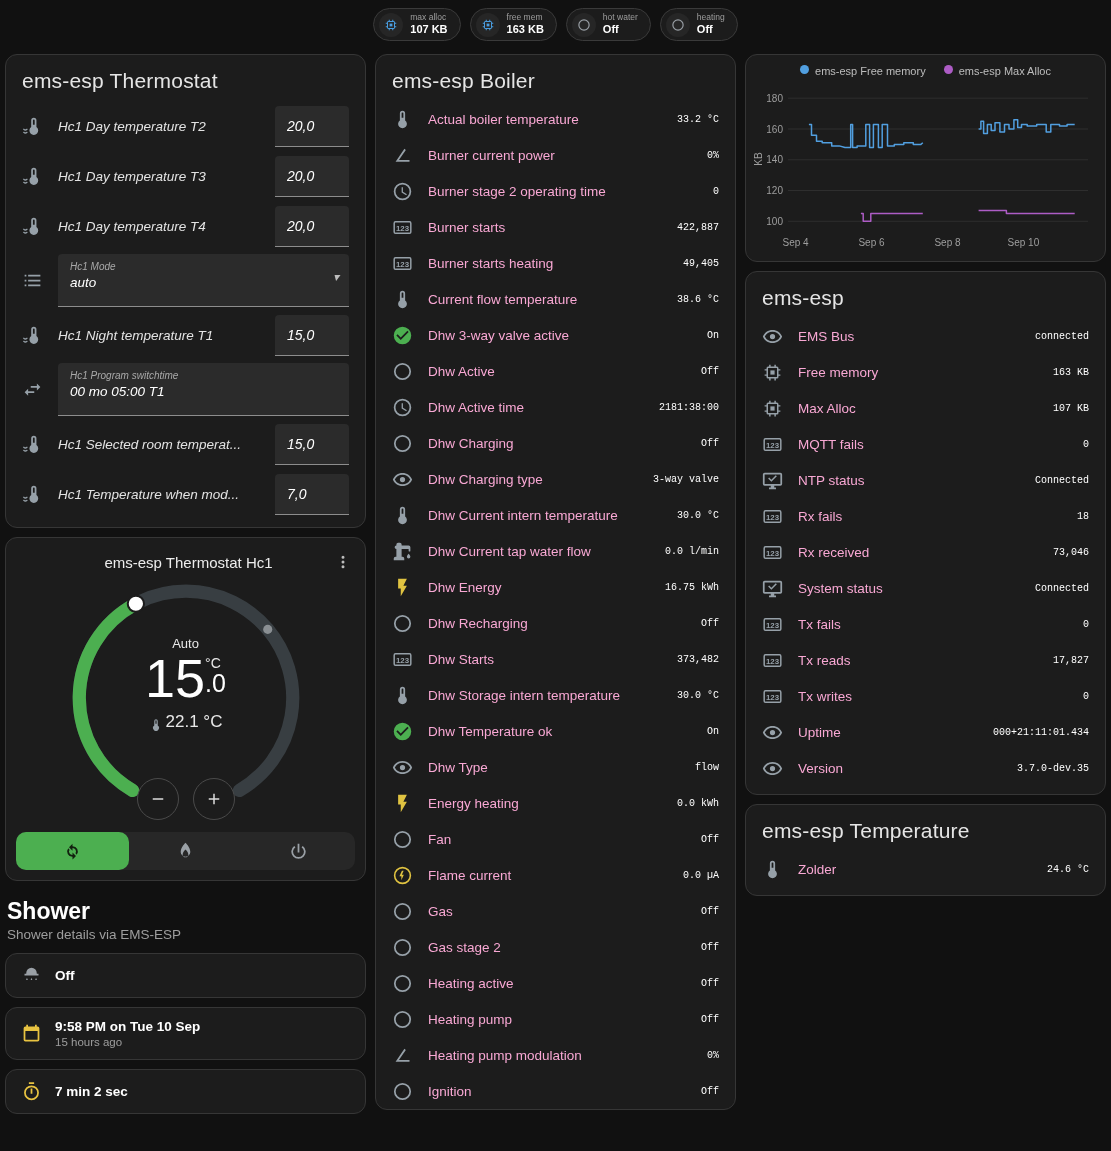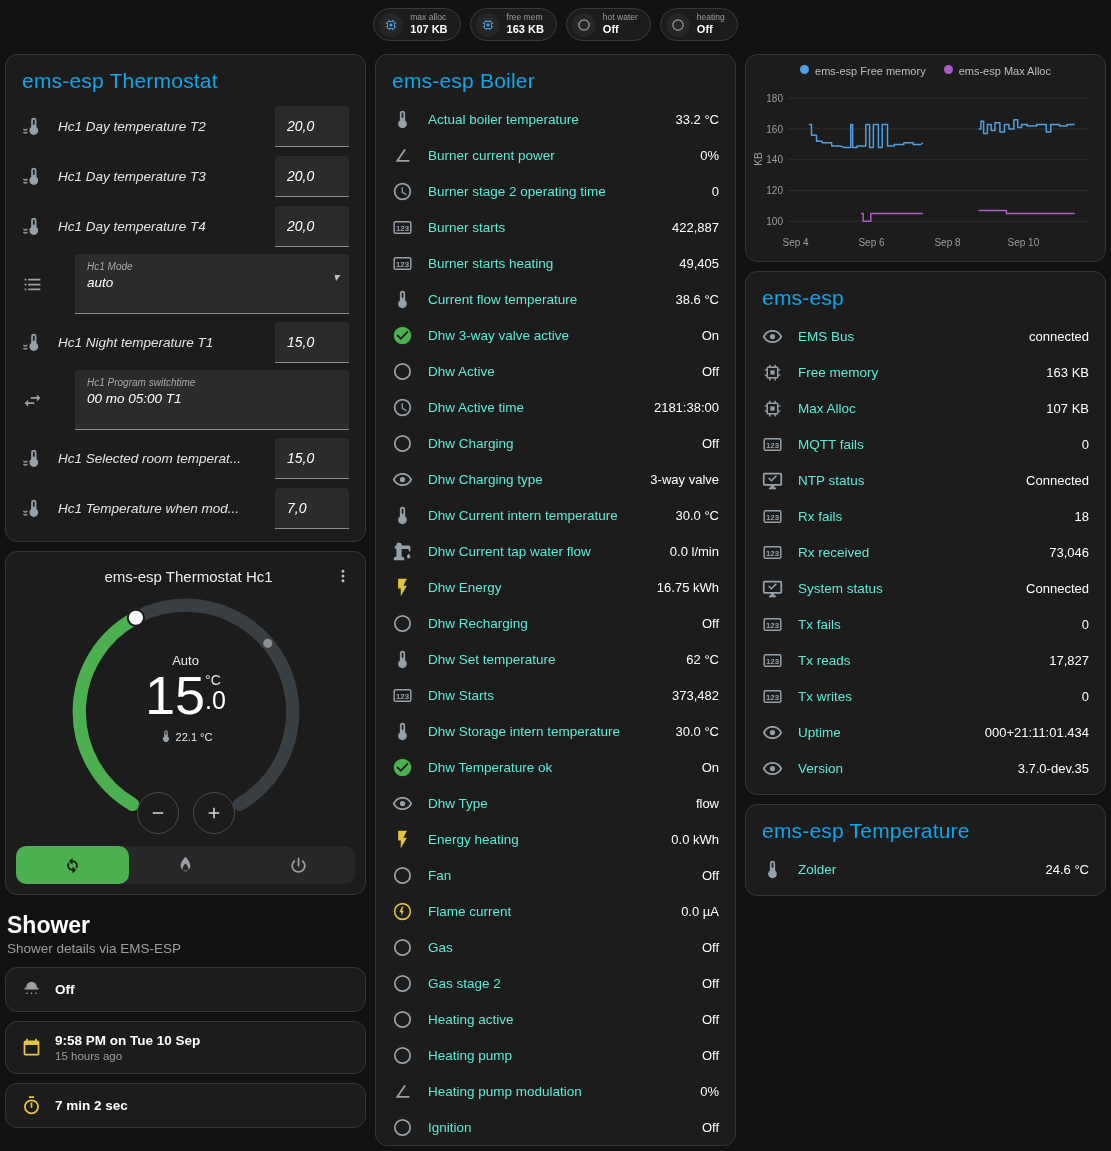--- a/index.html
+++ b/index.html
@@ -20,52 +20,52 @@
   .badge .icon svg{ width:14px; height:14px; }
   .badge-iconwrap{ width:24px; height:24px; border-radius:50%; background:#262626; display:flex; align-items:center; justify-content:center; }
   .badge-texts{ display:flex; flex-direction:column; line-height:1.15; }
   .badge-label{ font-size:8.5px; color:#9e9e9e; }
   .badge-value{ font-size:11px; font-weight:bold; color:#fff; }
 
   
   .columns{ display:flex; gap:9px; padding:13px 5px 0 5px; align-items:flex-start; }
   .col{ flex:1 1 0; min-width:0; display:flex; flex-direction:column; gap:9px; }
   .card{ background:#1c1c1c; border:1px solid #363636; border-radius:12px; overflow:hidden; }
-  .card-title{ font-size:21px; color:#0ea5e9; padding:14px 16px 8px; letter-spacing:.2px; }
+  .card-title{ font-size:21px; color:#e5e5e5; padding:14px 16px 8px; letter-spacing:.2px; }
 
   
   .erow{ display:flex; align-items:center; height:36px; padding:0 16px; }
-  .elabel{ margin-left:15px; font-size:13.5px; color:#5eead4; flex:1; white-space:nowrap; overflow:hidden; text-overflow:ellipsis; }
-  .evalue{ font-size:13px; color:#fff; margin-left:8px; white-space:nowrap; }
+  .elabel{ margin-left:15px; font-size:13.5px; color:#f9a8d4; flex:1; white-space:nowrap; overflow:hidden; text-overflow:ellipsis; }
+  .evalue{ font-size:10px; color:#fff; margin-left:8px; white-space:nowrap;font-family:Liberation Mono, monospace; }
   .rows-pad-bottom{ padding-bottom:8px; }
 
   
   .trow{ display:flex; align-items:center; padding:3px 16px; min-height:50px;font-style:italic; }
   .tlabel{ margin-left:15px; font-size:13.5px; color:#e3e3e3; flex:1; white-space:nowrap; overflow:hidden; }
   .tinput{ width:74px; height:41px; margin-left:auto; background:#2b2b2b; border-bottom:1px solid #8d8d8d; border-radius:4px 4px 0 0; display:flex; align-items:center; padding-left:12px; font-size:14px; color:#fff; }
-  .tselect{ flex:1; margin-left:32px; height:60px; background:#2b2b2b; border-bottom:1px solid #8d8d8d; border-radius:4px 4px 0 0; position:relative; padding:7px 30px 0 12px; }
+  .tselect{ flex:1; margin-left:15px; height:53px; background:#2b2b2b; border-bottom:1px solid #8d8d8d; border-radius:4px 4px 0 0; position:relative; padding:7px 30px 0 12px; }
   .slabel{ font-size:10px; color:#a9a9a9; }
   .svalue{ font-size:13.5px; color:#fff; margin-top:3px; }
   .caret{ position:absolute; right:10px; top:16px; color:#bdbdbd; font-size:12px; }
 
   
   .dial-head{ display:flex; align-items:center; padding:14px 12px 0 16px; }
   .dial-title{ flex:1; text-align:center; font-size:15px; color:#ececec; padding-left:22px; }
   .menu-dots{ color:#bdbdbd; cursor:pointer; }
   .menu-dots svg{ width:20px; height:20px; }
   .dial-wrap{ position:relative; width:244px; height:244px; margin:4px auto 0; }
   .dial-wrap svg.dial-svg{ width:244px; height:244px; display:block; }
   .dial-center{ position:absolute; inset:0; display:flex; flex-direction:column; align-items:center; justify-content:center; padding-bottom:28px; pointer-events:none; }
   .dial-mode{ font-size:13px; color:#e8e8e8; margin-bottom:0px; }
   .dial-temp{ display:flex; align-items:flex-start; color:#fff; }
   .t-int{ font-size:54px; font-weight:400; line-height:1; }
   .t-side{ display:flex; flex-direction:column; align-items:flex-start; margin-top:4px; }
   .t-unit{ font-size:14px; color:#e8e8e8; }
   .t-dec{ font-size:25px; line-height:1; }
-  .dial-current{ display:flex; align-items:flex-end; gap:3px; margin-top:7px; font-size:11px; color:#e8e8e8; }
+  .dial-current{ display:flex; align-items:flex-end; gap:3px; margin-top:7px; font-size:17px; color:#e8e8e8; }
   .dial-current .icon svg{ width:14px; height:14px; }
   .dial-btns{ position:absolute; bottom:0px; left:50%; transform:translateX(-50%); display:flex; gap:14px; }
   .cbtn{ width:42px; height:42px; border-radius:50%; border:1px solid #4a4a4a; background:transparent; color:#dcdcdc; display:flex; align-items:center; justify-content:center; cursor:pointer; }
   .cbtn svg{ width:18px; height:18px; }
   .mode-bar{ display:flex; margin:12px 10px 10px; background:#272727; border-radius:10px; height:38px; }
   .mode-btn{ flex:1; border:none; background:transparent; display:flex; align-items:center; justify-content:center; cursor:pointer; color:#9aa0a6; border-radius:10px; }
   .mode-btn .icon{ color:inherit; }
   .mode-btn.selected{ background:#4caf50; color:#12200f; }
 
   
@@ -485,29 +485,20 @@
               <svg viewBox="0 0 24 24">
                 <circle cx="12" cy="12" r="8.8" fill="none" stroke="currentColor" stroke-width="2"></circle>
               </svg>
             </span>
             <span class="elabel">Dhw Recharging</span>
             <span class="evalue">Off</span>
           </div>
           <div class="erow">
             <span class="icon">
               <svg viewBox="0 0 24 24">
-                <path fill="currentColor" d="M15 13V5a3 3 0 0 0-6 0v8a5 5 0 1 0 6 0M12 4a1 1 0 0 1 1 1v5h-2V5a1 1 0 0 1 1-1Z"></path>
-              </svg>
-            </span>
-            <span class="elabel">Dhw Set temperature</span>
-            <span class="evalue">62 °C</span>
-          </div>
-          <div class="erow">
-            <span class="icon">
-              <svg viewBox="0 0 24 24">
                 <rect x="2.5" y="5.5" width="19" height="13" rx="1.5" fill="none" stroke="currentColor" stroke-width="1.7"></rect>
                 <text x="12" y="15.6" font-size="9" font-weight="bold" text-anchor="middle" fill="currentColor">123</text>
               </svg>
             </span>
             <span class="elabel">Dhw Starts</span>
             <span class="evalue">373,482</span>
           </div>
           <div class="erow">
             <span class="icon">
               <svg viewBox="0 0 24 24">

